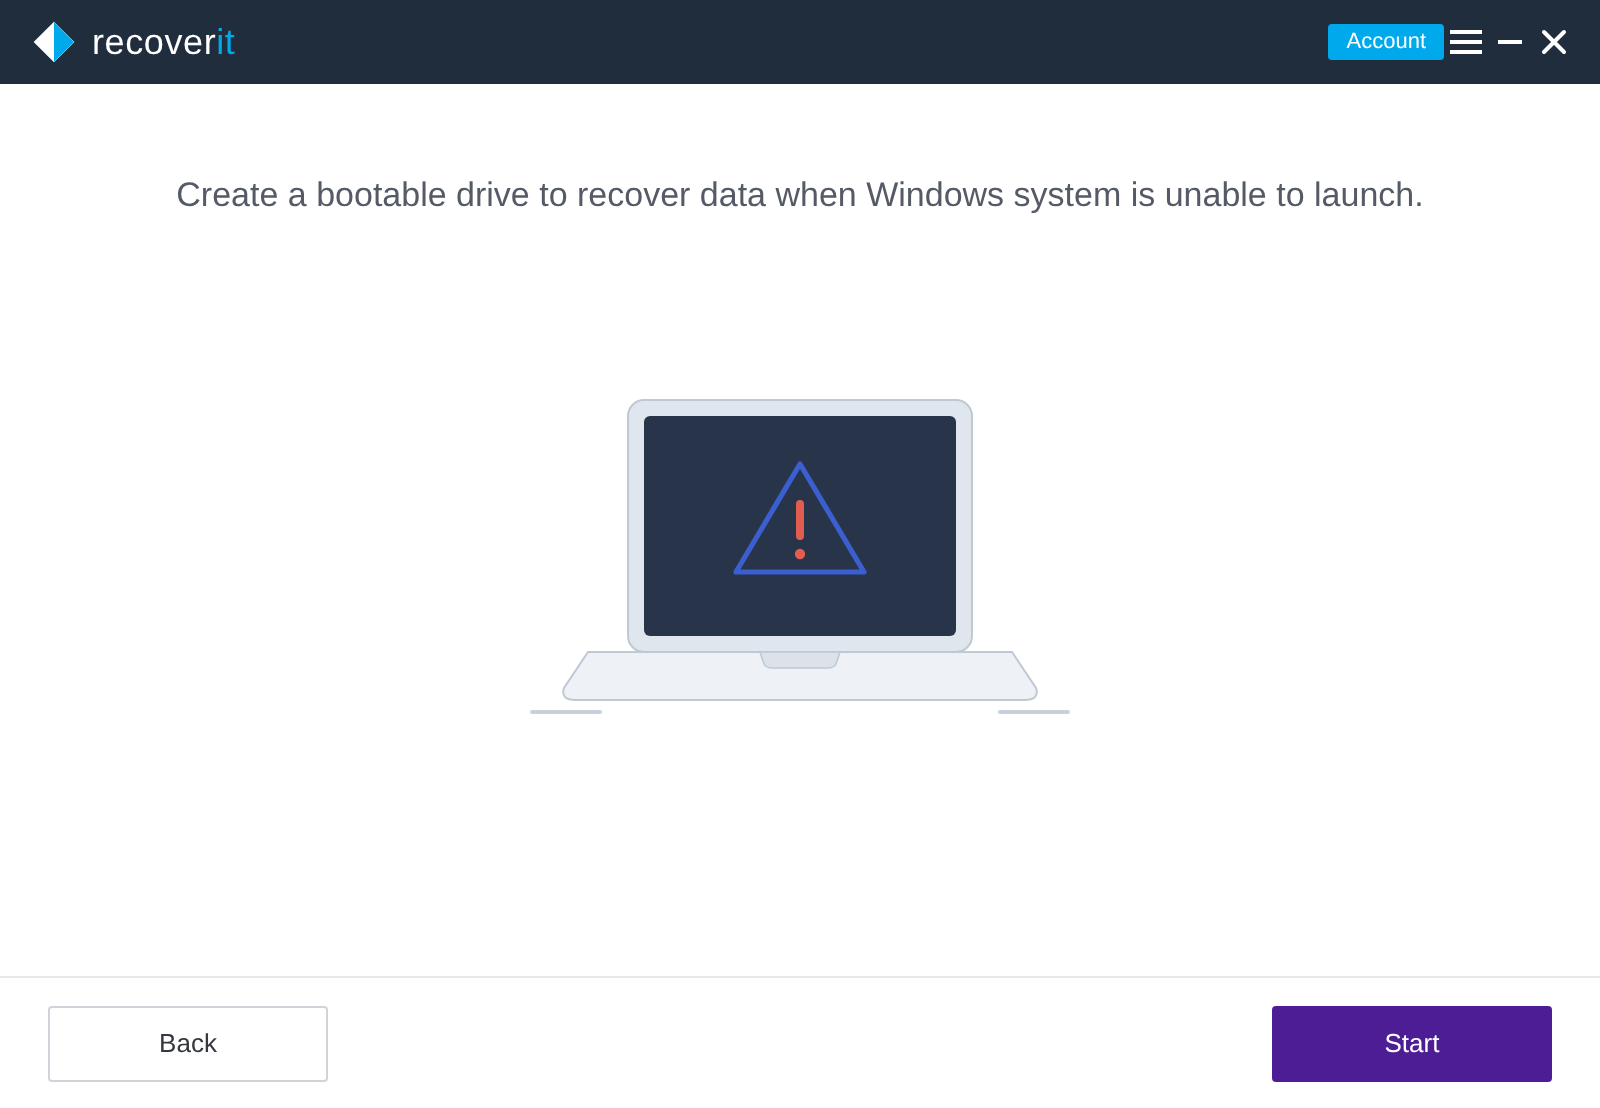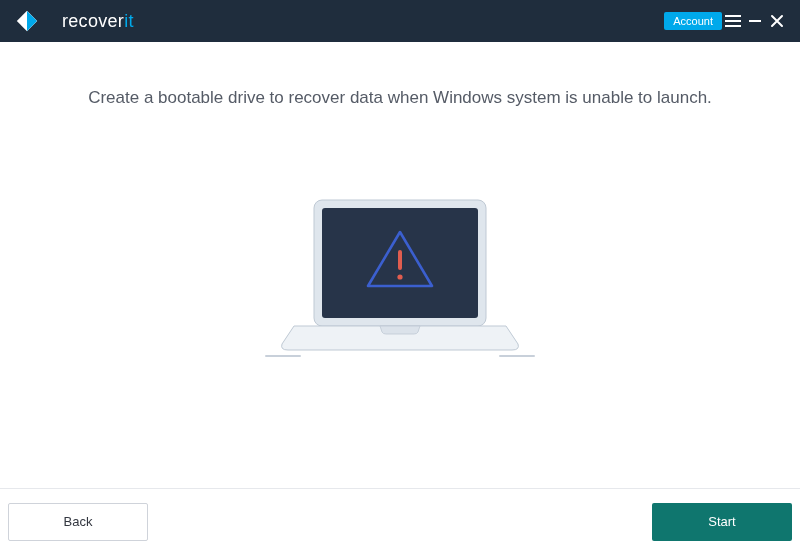--- a/index.html
+++ b/index.html
@@ -15,21 +15,21 @@
       height: 42px;
       background: #1f2d3d;
       display: flex;
       align-items: center;
       padding: 0 12px 0 16px;
       justify-content: space-between;
     }
     .logo {
       display: flex;
       align-items: center;
-      gap: 24px;
+      gap: 8px;
     }
     .logo-mark svg { display: block; }
     .logo-text {
       color: #ffffff;
       font-size: 18px;
       font-weight: 500;
       letter-spacing: 0.3px;
     }
     .logo-text .accent { color: #00a9eb; }
     .titlebar-right {
@@ -79,40 +79,40 @@
     .footer {
       position: absolute;
       left: 0;
       right: 0;
       bottom: 0;
       height: 66px;
       border-top: 1px solid #e6e8ec;
       display: flex;
       align-items: center;
       justify-content: space-between;
-      padding: 0 8px;
+      padding: 0 24px;
       background: #ffffff;
     }
     .btn {
       height: 38px;
       min-width: 140px;
       font-size: 13px;
       border-radius: 2px;
       cursor: pointer;
       display: flex;
       align-items: center;
       justify-content: center;
     }
     .btn-back {
       background: #ffffff;
       color: #333740;
       border: 1px solid #cfd3da;
     }
     .btn-start {
-      background: #0f766e;
+      background: #4c1d95;
       color: #ffffff;
       border: none;
     }
   </style>
 </head>
 <body>
 
 <div class="titlebar">
   <div class="logo">
     <span class="logo-mark">

